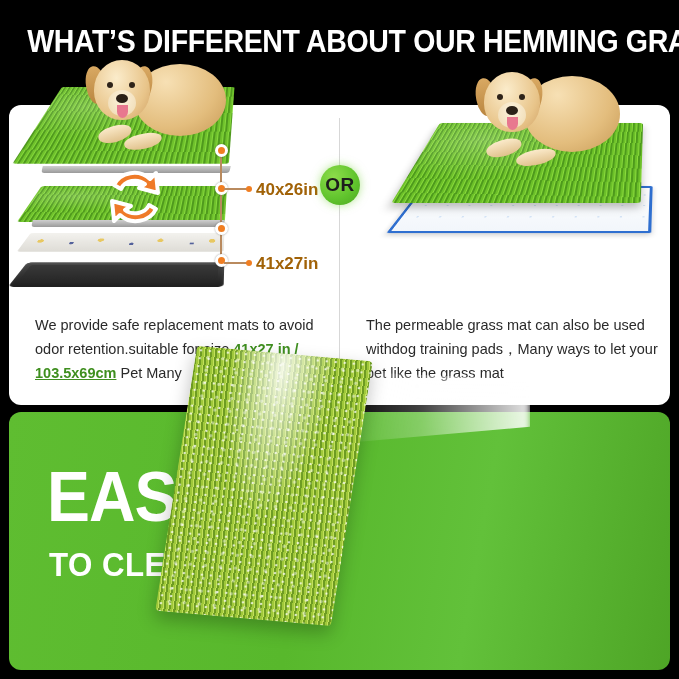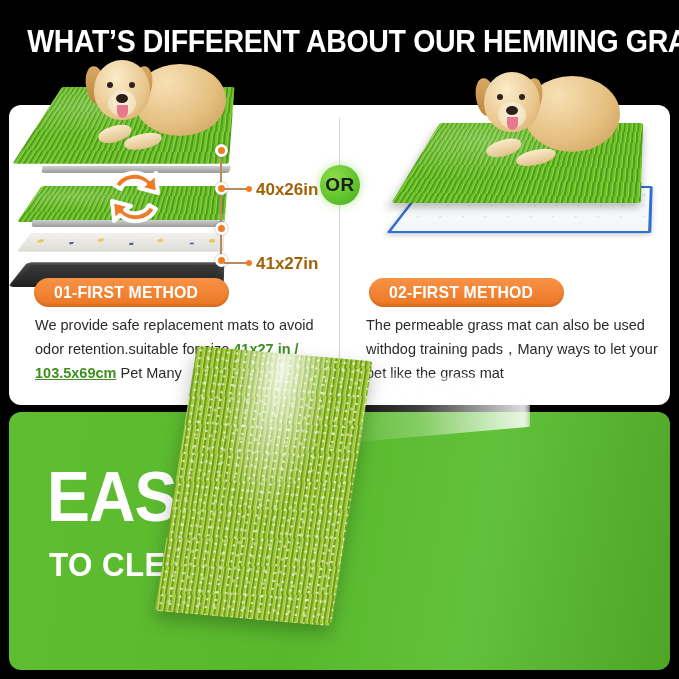--- a/index.html
+++ b/index.html
@@ -290,30 +290,24 @@
       <div class="muzzle" style="left:36px;top:34px;width:28px;height:26px;"></div>
       <div class="eye" style="left:35px;top:26px;width:6px;height:6px;"></div>
       <div class="eye" style="left:57px;top:26px;width:6px;height:6px;"></div>
       <div class="nose" style="left:44px;top:38px;width:12px;height:9px;"></div>
       <div class="tongue" style="left:45px;top:49px;width:11px;height:13px;"></div>
       <div class="paw" style="left:24px;top:72px;width:36px;height:16px;transform:rotate(-16deg);"></div>
       <div class="paw" style="left:54px;top:82px;width:40px;height:15px;transform:rotate(-12deg);"></div>
     </div>
   </div>
 
-  <div class="badge" style="left:34px;top:278px;">
-    <span>01-FIRST METHOD</span>
-  </div>
   <div class="method-text" style="left:35px;top:313px;">
     <span>We provide safe replacement mats to avoid odor retention.suitable for size </span><span class="hl">41x27 in / 103.5x69cm</span><span> Pet Many</span>
   </div>
 
-  <div class="badge" style="left:369px;top:278px;">
-    <span>02-FIRST METHOD</span>
-  </div>
   <div class="method-text" style="left:366px;top:313px;">The permeable grass mat can also be used withdog training pads，Many ways to let your pet like the grass mat</div>
 
   <div class="green-panel">
     <div class="easy">EASY</div>
     <div class="toclean">TO CLEAN</div>
 
   </div>
 
   <div class="spray-cone"></div>
   <div class="wet-mat">

